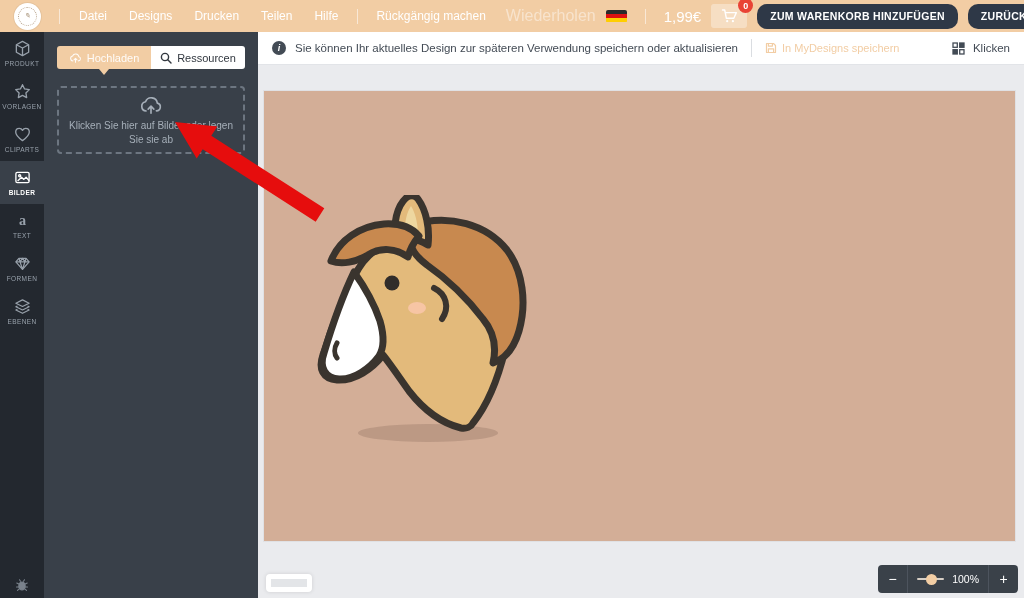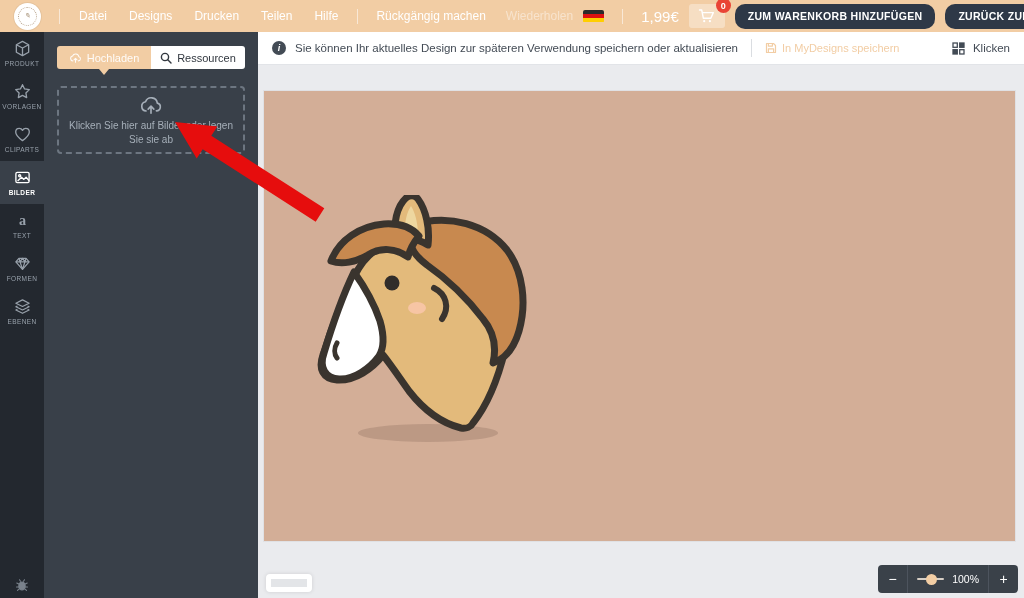--- a/index.html
+++ b/index.html
@@ -17,21 +17,21 @@
   .menubar{position:absolute;top:0;left:0;right:0;height:32px;background:var(--accent);
     display:flex;align-items:center;z-index:10;padding:0 8px 0 14px;}
   .logo{width:27px;height:27px;border-radius:50%;background:#fff;flex:none;
     display:flex;align-items:center;justify-content:center;margin-right:10px;
     box-shadow:0 0 0 1px rgba(0,0,0,0.05);}
   .logo-inner{width:19px;height:19px;border-radius:50%;border:1px dotted #b9a58d;
     display:flex;align-items:center;justify-content:center;color:#a08a6e;font-size:7px;font-style:italic;}
   .mb-divider{width:1px;height:15px;background:rgba(255,255,255,0.55);margin:0 8px;flex:none;}
   .menu-item{color:#fff;font-size:12px;padding:0 11px;cursor:default;white-space:nowrap;}
   .undo{color:#fff;font-size:12px;padding:0 10px;white-space:nowrap;}
-  .redo{color:rgba(255,255,255,0.45);font-size:12px;padding:0 10px;white-space:nowrap;}
+  .redo{color:rgba(255,255,255,0.45);font-size:16px;padding:0 10px;white-space:nowrap;}
   .mb-right{margin-left:auto;display:flex;align-items:center;gap:10px;}
   .flag{width:21px;height:13px;border-radius:2px;overflow:hidden;flex:none;display:flex;flex-direction:column;}
   .flag span{flex:1;}
   .flag .f1{background:#2b2b2b;}.flag .f2{background:#dd1111;}.flag .f3{background:#ffce00;}
   .price{color:#fff;font-size:15px;white-space:nowrap;}
   .cart-btn{position:relative;width:36px;height:24px;border-radius:3px;
     background:rgba(255,255,255,0.35);display:flex;align-items:center;justify-content:center;color:#fff;}
   .cart-badge{position:absolute;top:-6px;right:-6px;width:15px;height:15px;border-radius:50%;
     background:var(--badge-red);color:#fff;font-size:9px;font-weight:bold;
     display:flex;align-items:center;justify-content:center;}

